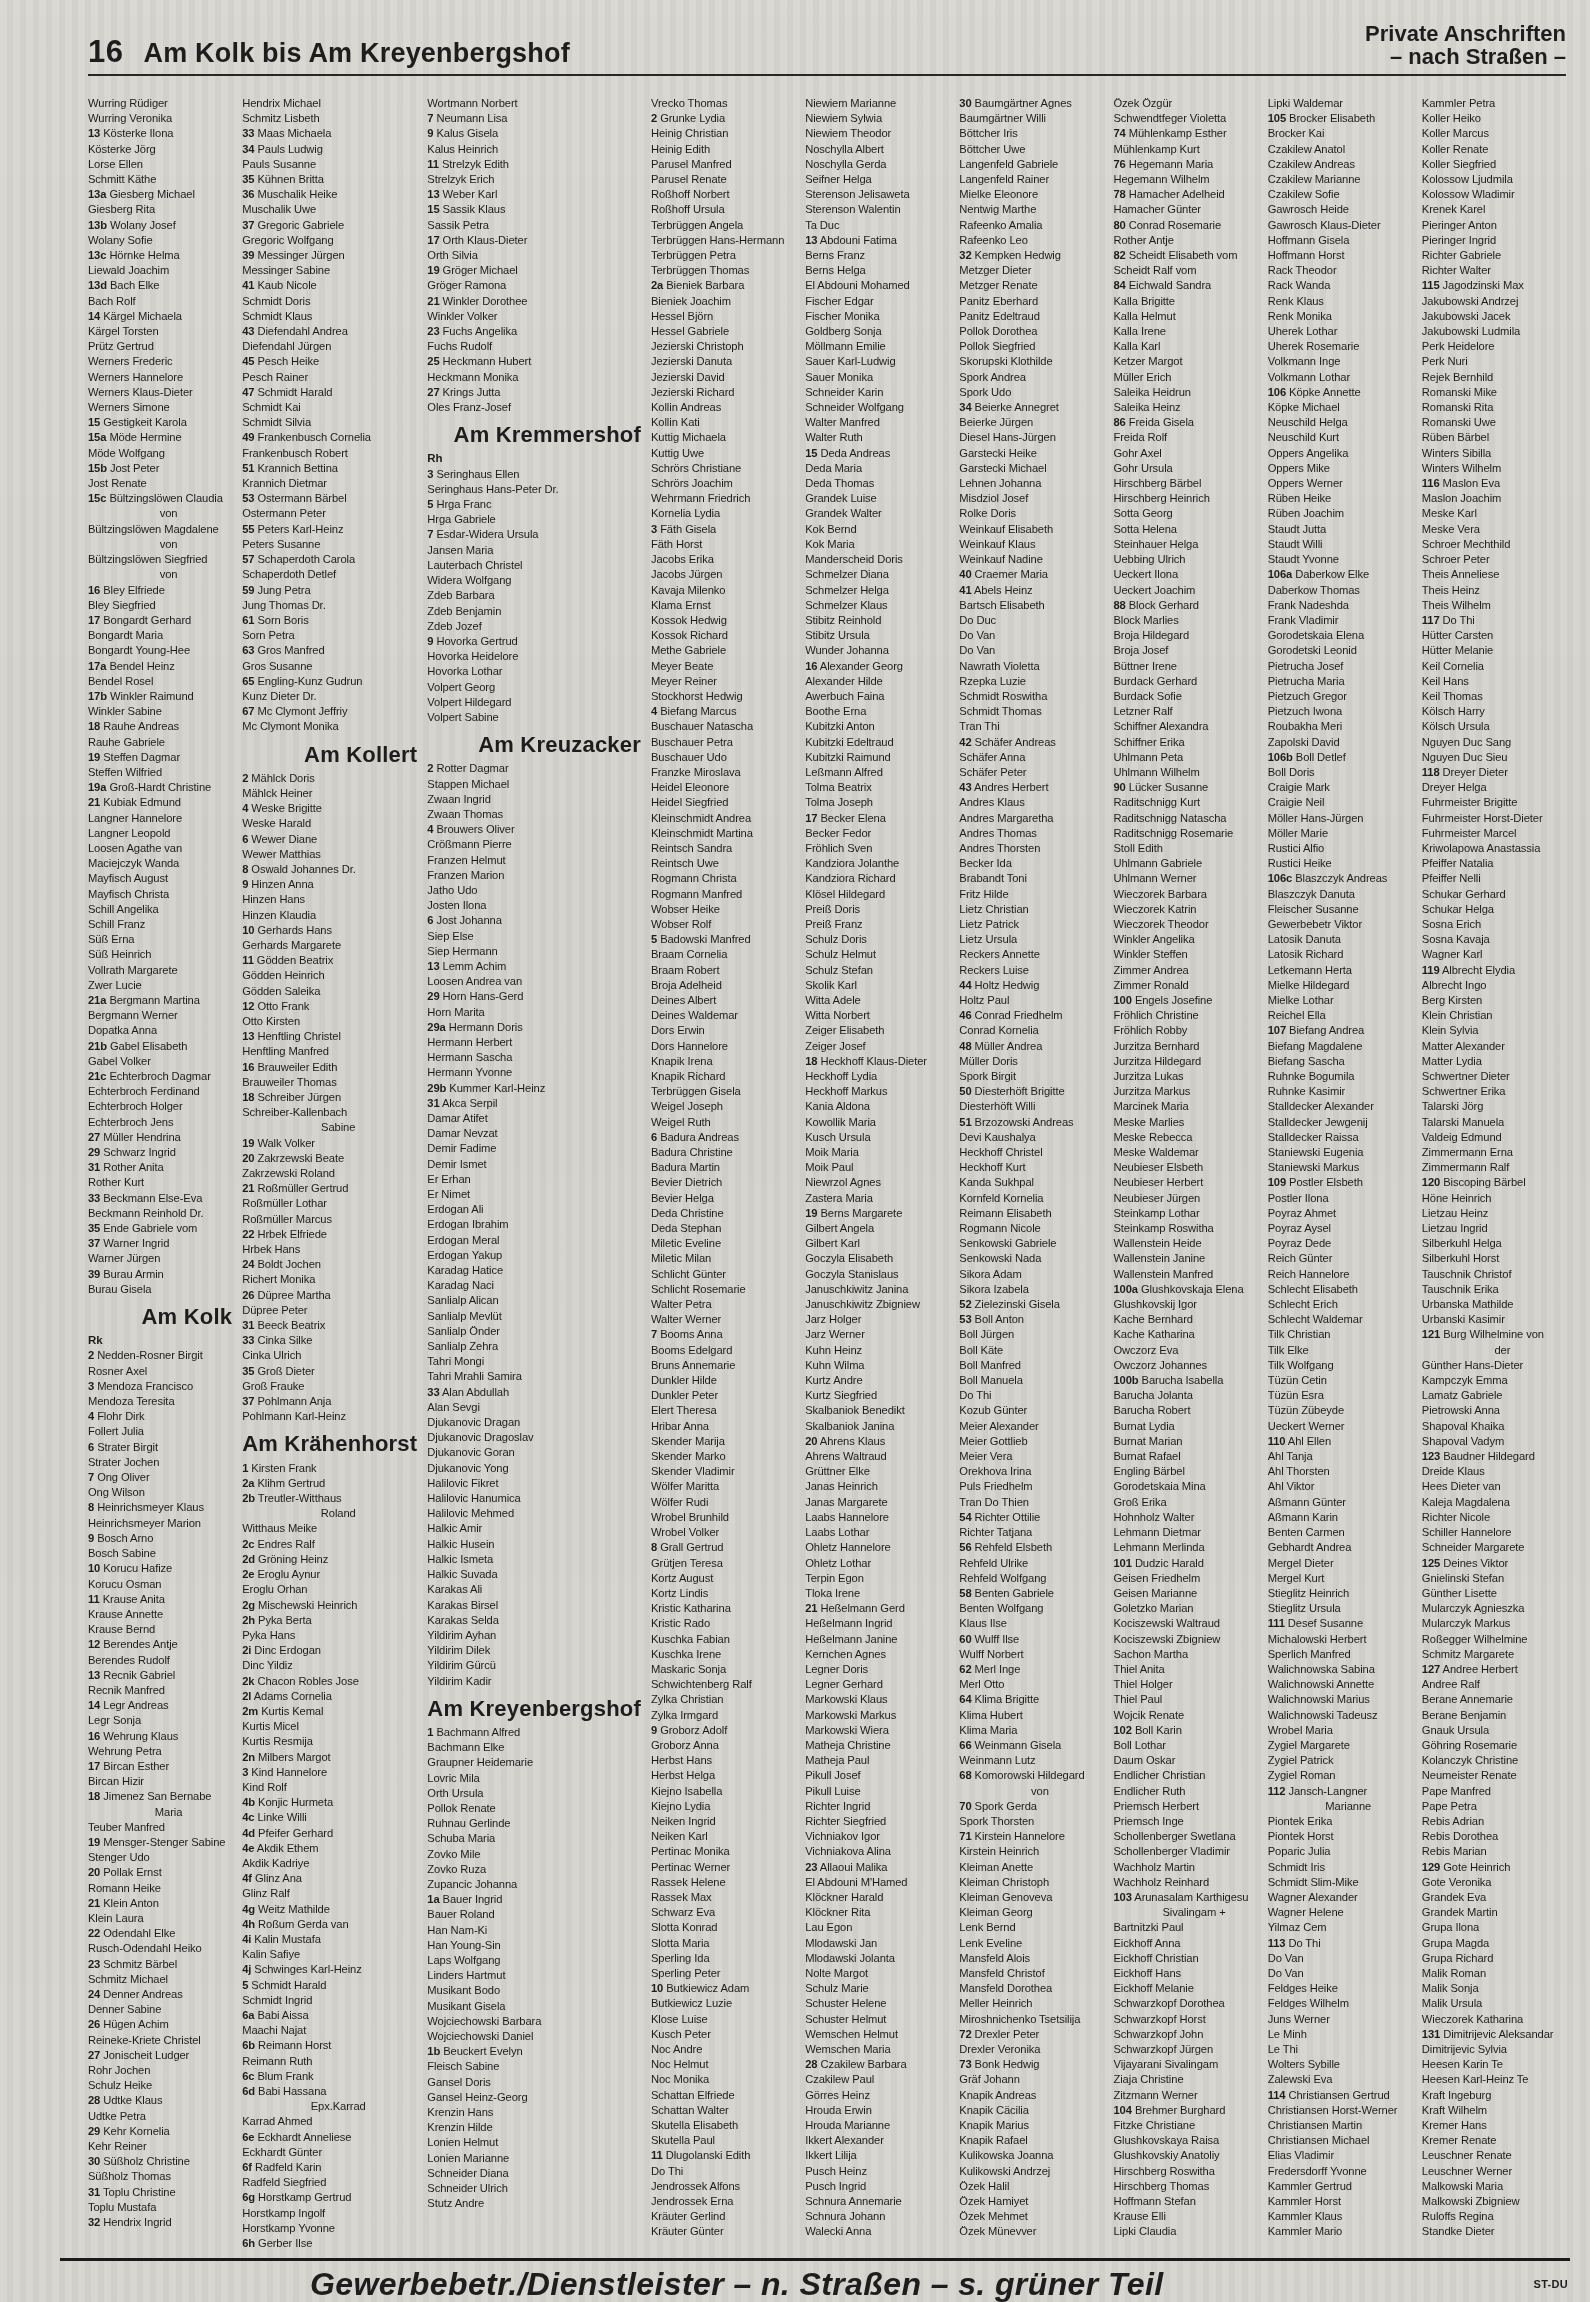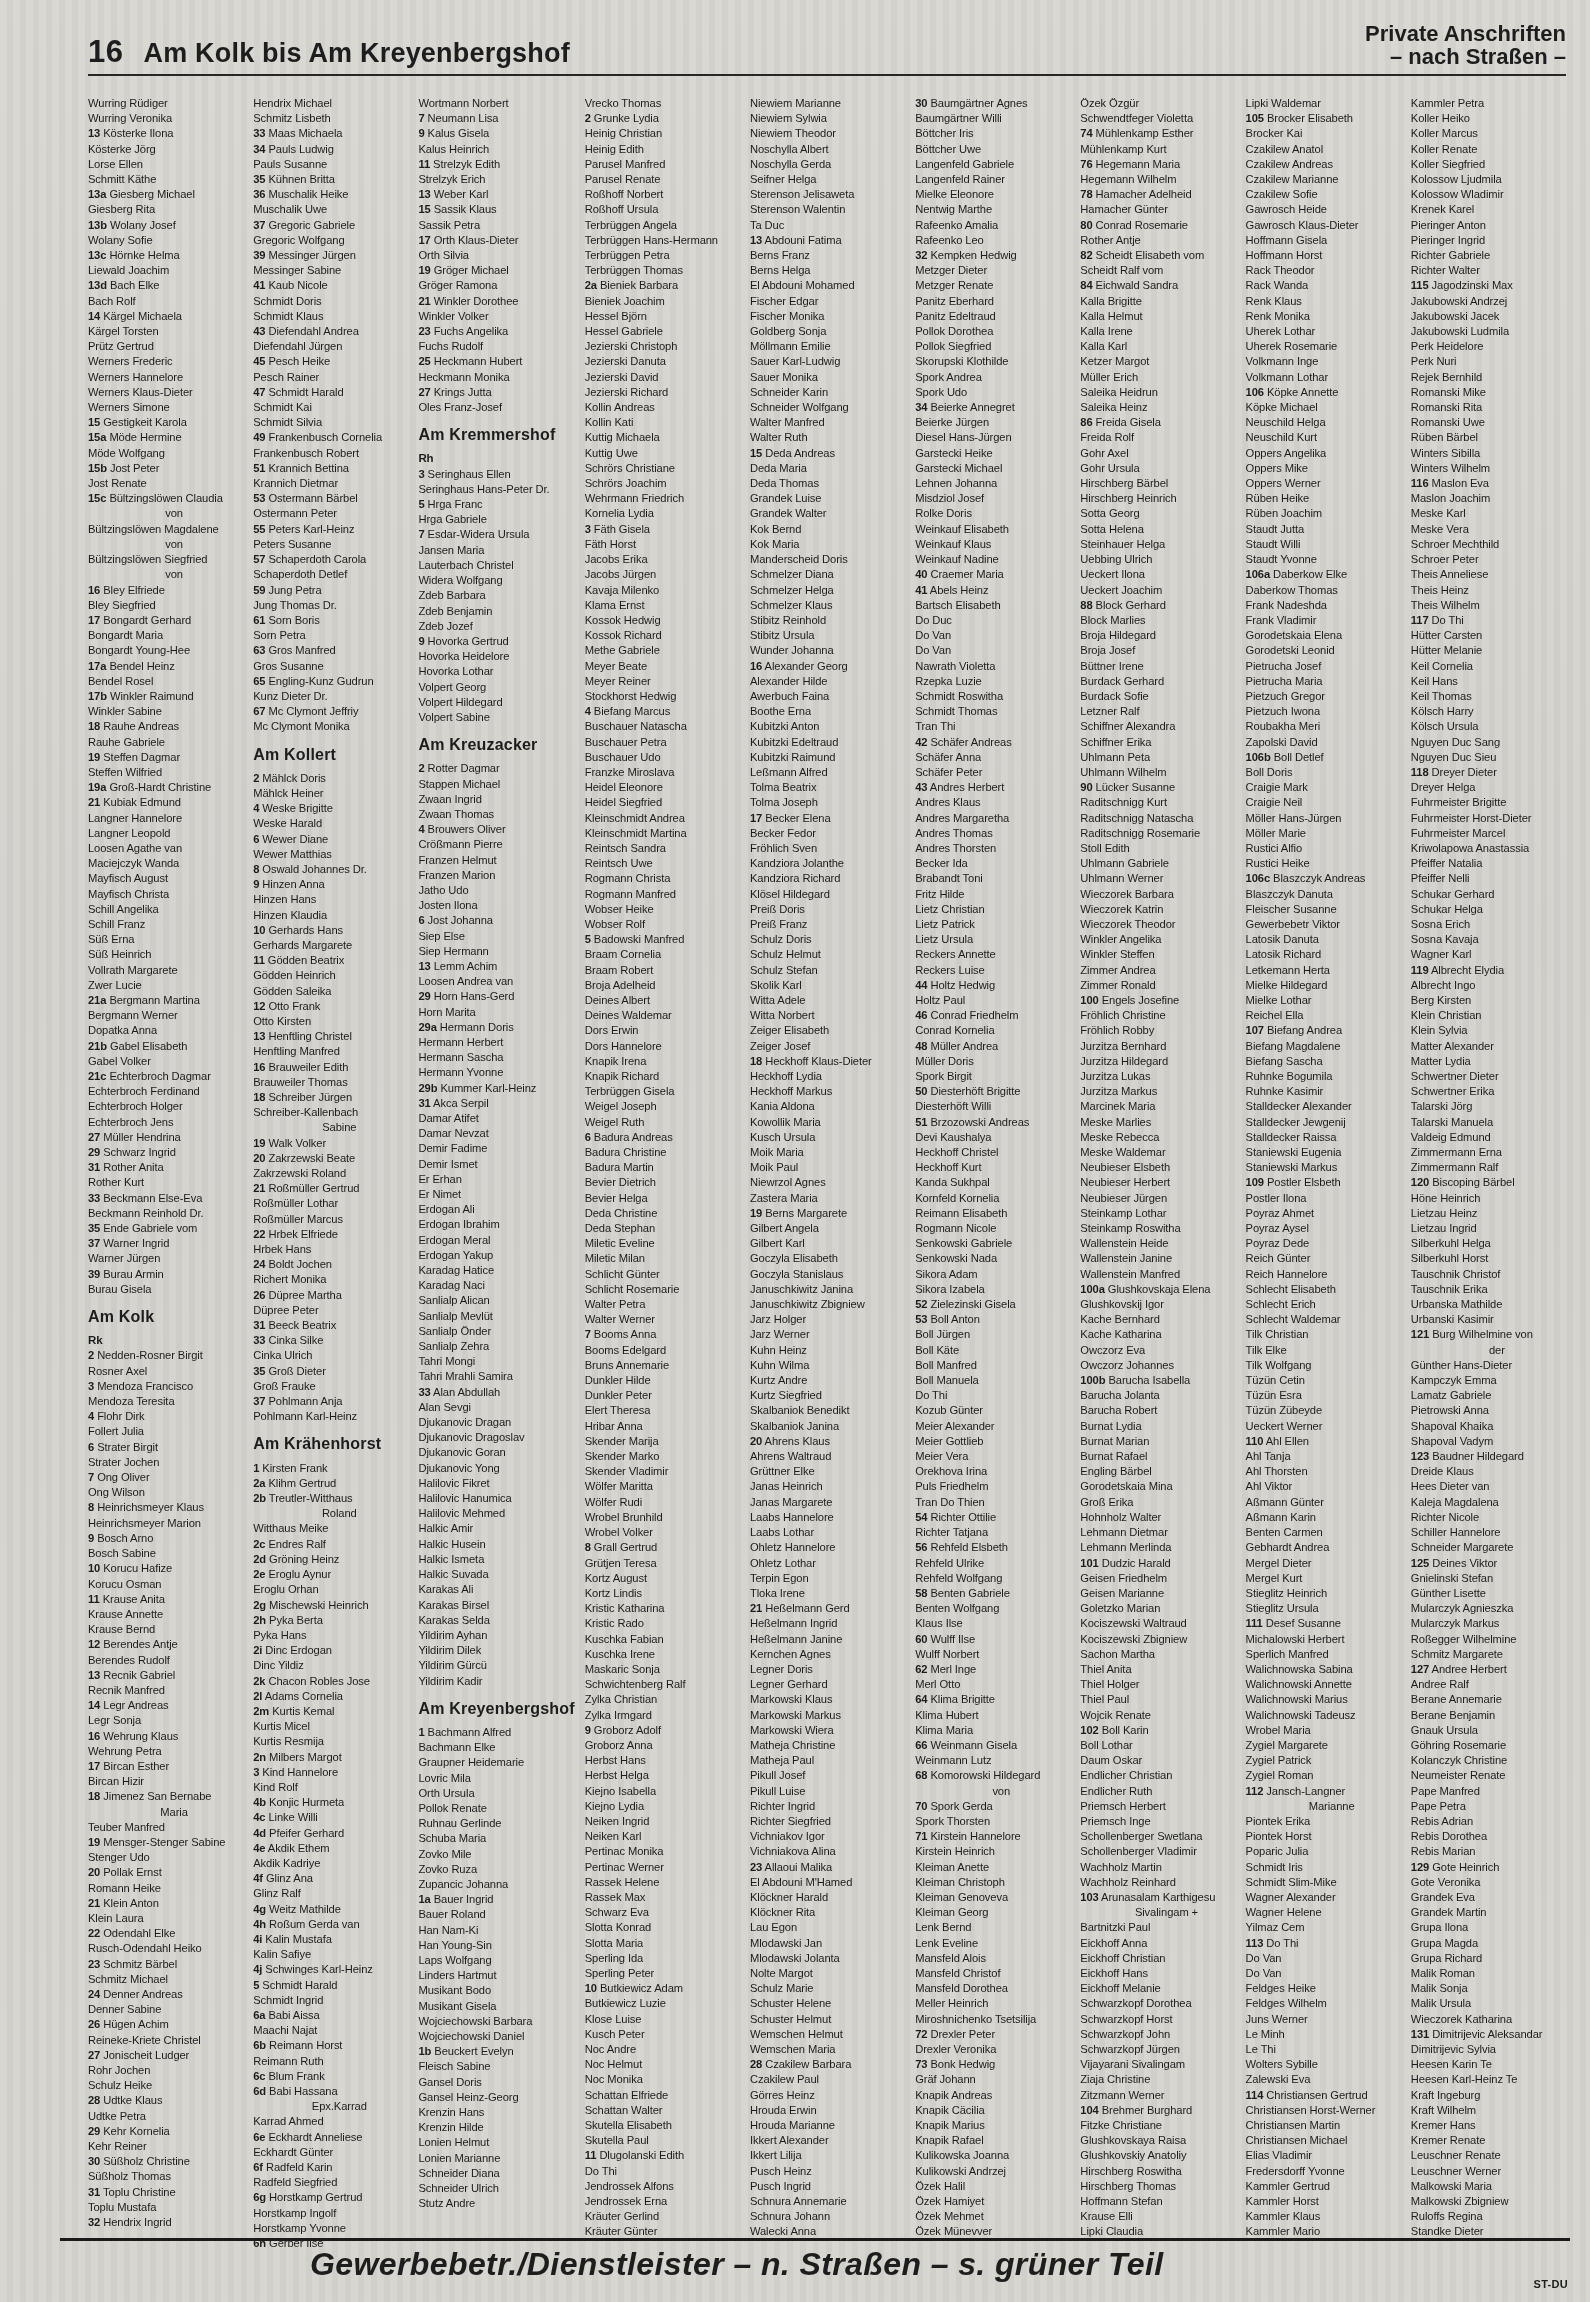--- a/index.html
+++ b/index.html
@@ -25,24 +25,24 @@
 6;margin-top:4px;}
   .top-rule{height:2px;background:#262626;margin-top:4px;}
   
   .columns{
     display:grid;grid-template-columns:repeat(9,1fr);column-gap:10px;
     padding-top:20px;height:2152px;overflow:hidden;
   }
   .col{font-size:11.2px;line-height:15.2px;white-space:nowrap;letter-spacing:-0.1px;}
   .line b{font-weight:bold;}
   .line.indent{padding-left:17px;text-align:center;}
-  .street{font-size:16px;font-weight:bold;margin:12px 0 9px;letter-spacing:.2px;white-space:nowrap;}
+  .street{font-size:22px;font-weight:bold;margin:12px 0 9px;letter-spacing:.2px;white-space:nowrap;text-align:right;}
   .marker{font-weight:bold;font-size:11.5px;}
   
-  .footer{position:absolute;left:60px;right:20px;bottom:0;height:64px;}
+  .footer{position:absolute;left:60px;right:20px;bottom:0;height:44px;}
   .foot-rule{height:3px;background:#1a1a1a;}
   .notice{font-style:italic;font-weight:bold;font-size:32px;letter-spacing:.4px;padding:5px 0 0 250px;}
   .code{position:absolute;right:2px;bottom:12px;font-size:11px;font-weight:bold;letter-spacing:.3px;margin-left:8px;}
 </style>
 </head>
 <body>
 
 <div class="page">
 
   <div class="hdr">

